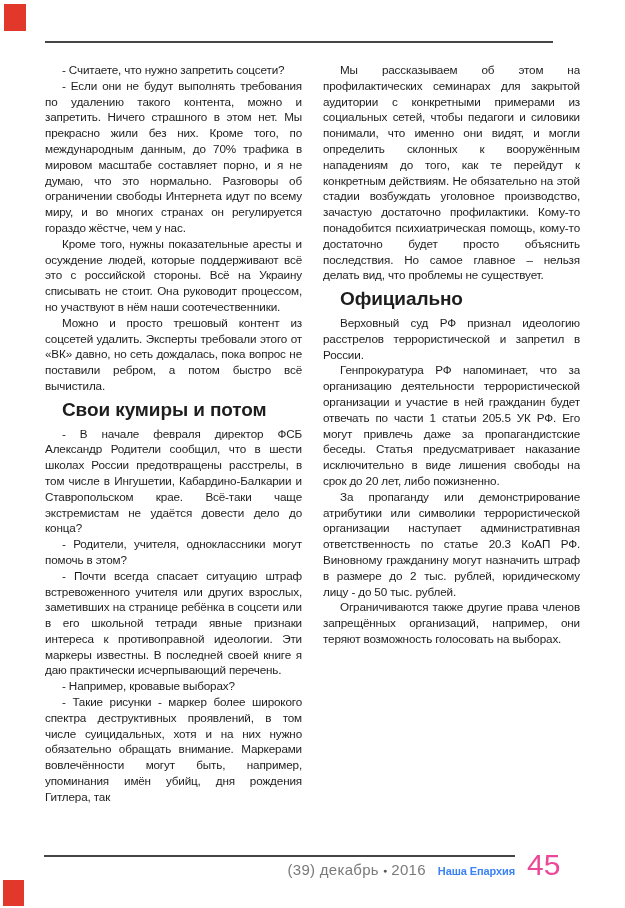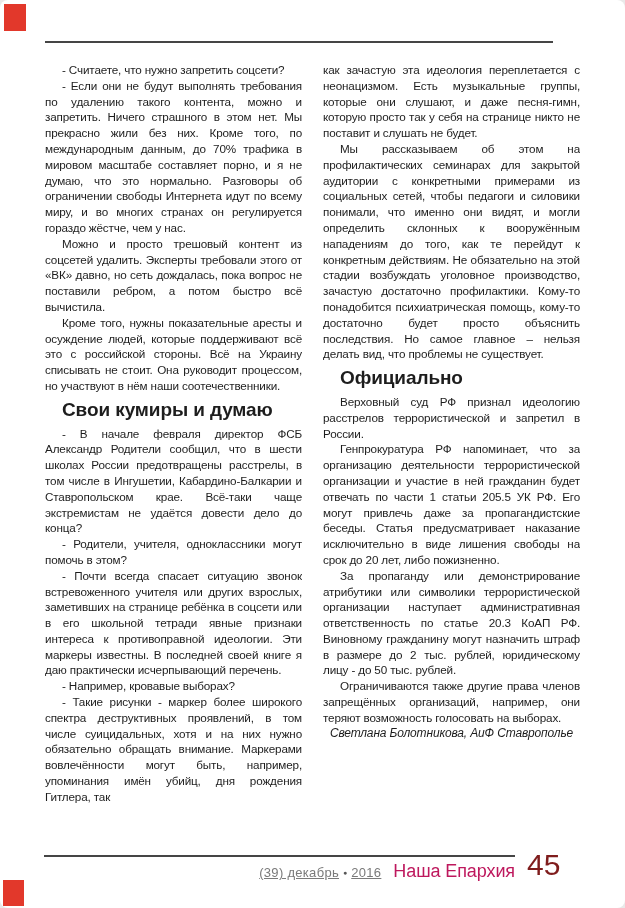--- a/index.html
+++ b/index.html
@@ -4,21 +4,20 @@
 <style>
   html,body{margin:0;padding:0;background:#e9e9e9;}
   .page{
     position:relative;
     width:625px;height:908px;
     background:#ffffff;
     font-family:"Liberation Sans","DejaVu Sans",sans-serif;
     color:var(--text-color,#1d1d1d);
     overflow:hidden;
     margin:0 auto;
-    border-radius:8px;
   }
   .corner-mark{
     position:absolute;
     background:var(--accent-red,#e2382b);
   }
   .corner-mark.top{left:4px;top:4px;width:22px;height:27px;}
   .corner-mark.bottom{left:3px;top:880px;width:21px;height:26px;}
   .top-rule{
     position:absolute;left:45px;top:41px;width:508px;height:2px;
     background:var(--rule-color,#454545);
@@ -44,70 +43,67 @@
   }
   .footer-rule{
     position:absolute;left:44px;top:855px;width:471px;height:2px;
     background:var(--rule-color,#454545);
   }
   .footer-meta{
     position:absolute;left:44px;top:861px;width:471px;
     text-align:right;white-space:nowrap;
   }
   .footer-issue,.footer-year{
-    font-size:13px;color:var(--footer-muted,#7a7a7a);
+    font-size:15px;color:var(--footer-muted,#7a7a7a);
     letter-spacing:0.3px;
-    text-decoration:underline;
   }
   .footer-dot{
     font-size:7px;color:#565656;vertical-align:2px;margin:0 4px;
   }
   .footer-brand{
-    font-size:18px;font-weight:normal;color:#be185d;margin-left:12px;
+    font-size:11px;font-weight:bold;color:#3b82f6;margin-left:12px;
     letter-spacing:-0.1px;
   }
   .page-number{
     position:absolute;left:527px;top:849px;
-    font-size:30px;line-height:32px;color:#7f1d1d;
+    font-size:30px;line-height:32px;color:#ec4899;
   }
 </style>
 </head>
 <body>
 
 <div class="page">
 
   <div class="corner-mark top"></div>
   <div class="corner-mark bottom"></div>
 
   <div class="top-rule"></div>
 
   <div class="columns">
 
     <div class="col">
       <p>- Считаете, что нужно запретить соцсети?</p>
       <p>- Если они не будут выполнять требования по удалению такого контента, можно и запретить. Ничего страшного в этом нет. Мы прекрасно жили без них. Кроме того, по международным данным, до 70% трафика в мировом масштабе составляет порно, и я не думаю, что это нормально. Разговоры об ограничении свободы Интернета идут по всему миру, и во многих странах он регулируется гораздо жёстче, чем у нас.</p>
+      <p>Кроме того, нужны показательные аресты и осуждение людей, которые поддерживают всё это с российской стороны. Всё на Украину списывать не стоит. Она руководит процессом, но участвуют в нём наши соотечественники.</p>
       <p>Можно и просто трешовый контент из соцсетей удалить. Эксперты требовали этого от «ВК» давно, но сеть дождалась, пока вопрос не поставили ребром, а потом быстро всё вычистила.</p>
-      <p>Кроме того, нужны показательные аресты и осуждение людей, которые поддерживают всё это с российской стороны. Всё на Украину списывать не стоит. Она руководит процессом, но участвуют в нём наши соотечественники.</p>
-      <h3>Свои кумиры и думаю</h3>
+      <h3>Свои кумиры и потом</h3>
       <p>- В начале февраля директор ФСБ Александр Родители сообщил, что в шести школах России предотвращены расстрелы, в том числе в Ингушетии, Кабардино-Балкарии и Ставропольском крае. Всё-таки чаще экстремистам не удаётся довести дело до конца?</p>
       <p>- Родители, учителя, одноклассники могут помочь в этом?</p>
-      <p>- Почти всегда спасает ситуацию звонок встревоженного учителя или других взрослых, заметивших на странице ребёнка в соцсети или в его школьной тетради явные признаки интереса к противоправной идеологии. Эти маркеры известны. В последней своей книге я даю практически исчерпывающий перечень.</p>
+      <p>- Почти всегда спасает ситуацию штраф встревоженного учителя или других взрослых, заметивших на странице ребёнка в соцсети или в его школьной тетради явные признаки интереса к противоправной идеологии. Эти маркеры известны. В последней своей книге я даю практически исчерпывающий перечень.</p>
       <p>- Например, кровавые выборах?</p>
       <p>- Такие рисунки - маркер более широкого спектра деструктивных проявлений, в том числе суицидальных, хотя и на них нужно обязательно обращать внимание. Маркерами вовлечённости могут быть, например, упоминания имён убийц, дня рождения Гитлера, так</p>
     </div>
 
     <div class="col">
-      <p class="no-indent">как зачастую эта идеология переплетается с неонацизмом. Есть музыкальные группы, которые они слушают, и даже песня-гимн, которую просто так у себя на странице никто не поставит и слушать не будет.</p>
       <p>Мы рассказываем об этом на профилактических семинарах для закрытой аудитории с конкретными примерами из социальных сетей, чтобы педагоги и силовики понимали, что именно они видят, и могли определить склонных к вооружённым нападениям до того, как те перейдут к конкретным действиям. Не обязательно на этой стадии возбуждать уголовное производство, зачастую достаточно профилактики. Кому-то понадобится психиатрическая помощь, кому-то достаточно будет просто объяснить последствия. Но самое главное – нельзя делать вид, что проблемы не существует.</p>
       <h3>Официально</h3>
       <p>Верховный суд РФ признал идеологию расстрелов террористической и запретил в России.</p>
       <p>Генпрокуратура РФ напоминает, что за организацию деятельности террористической организации и участие в ней гражданин будет отвечать по части 1 статьи 205.5 УК РФ. Его могут привлечь даже за пропагандистские беседы. Статья предусматривает наказание исключительно в виде лишения свободы на срок до 20 лет, либо пожизненно.</p>
       <p>За пропаганду или демонстрирование атрибутики или символики террористической организации наступает административная ответственность по статье 20.3 КоАП РФ. Виновному гражданину могут назначить штраф в размере до 2 тыс. рублей, юридическому лицу - до 50 тыс. рублей.</p>
       <p>Ограничиваются также другие права членов запрещённых организаций, например, они теряют возможность голосовать на выборах.</p>
-      <p class="byline">Светлана Болотникова, АиФ Ставрополье</p>
     </div>
 
   </div>
 
   <div class="footer-rule"></div>
 
   <div class="footer-meta">
     <span class="footer-issue">(39) декабрь</span><span class="footer-dot">●</span><span class="footer-year">2016</span><span class="footer-brand">Наша Епархия</span>
   </div>
 

